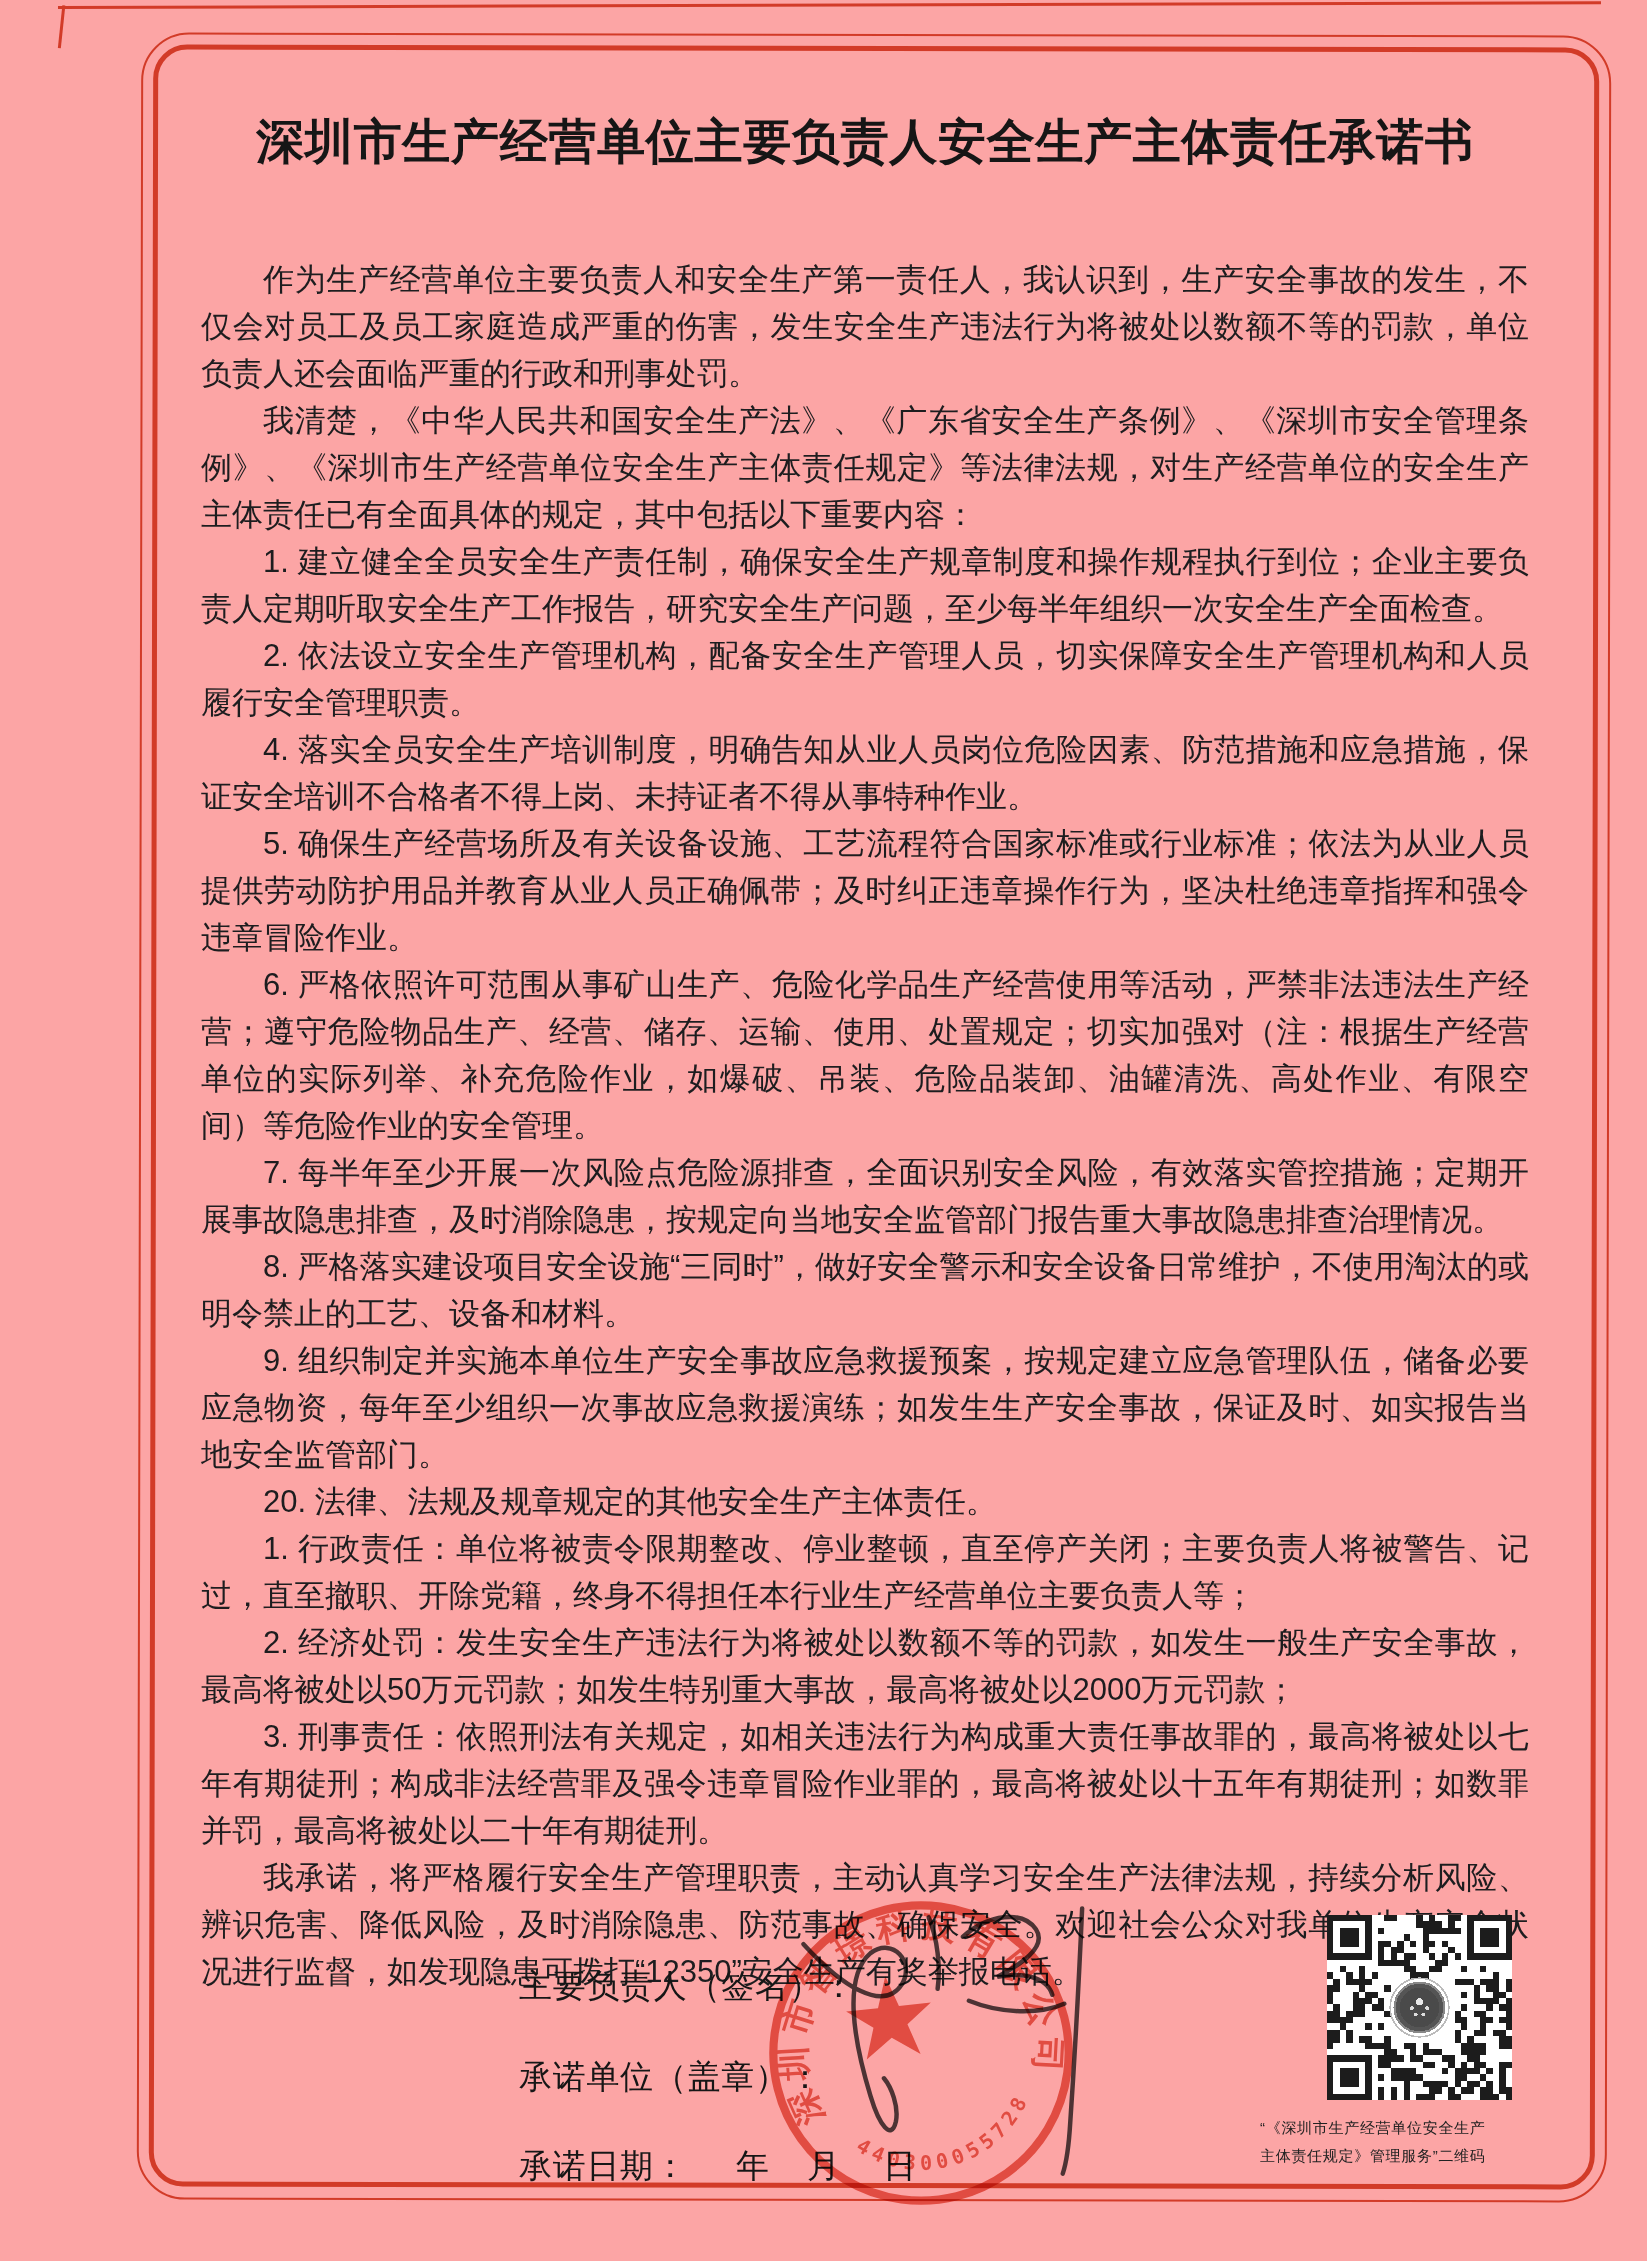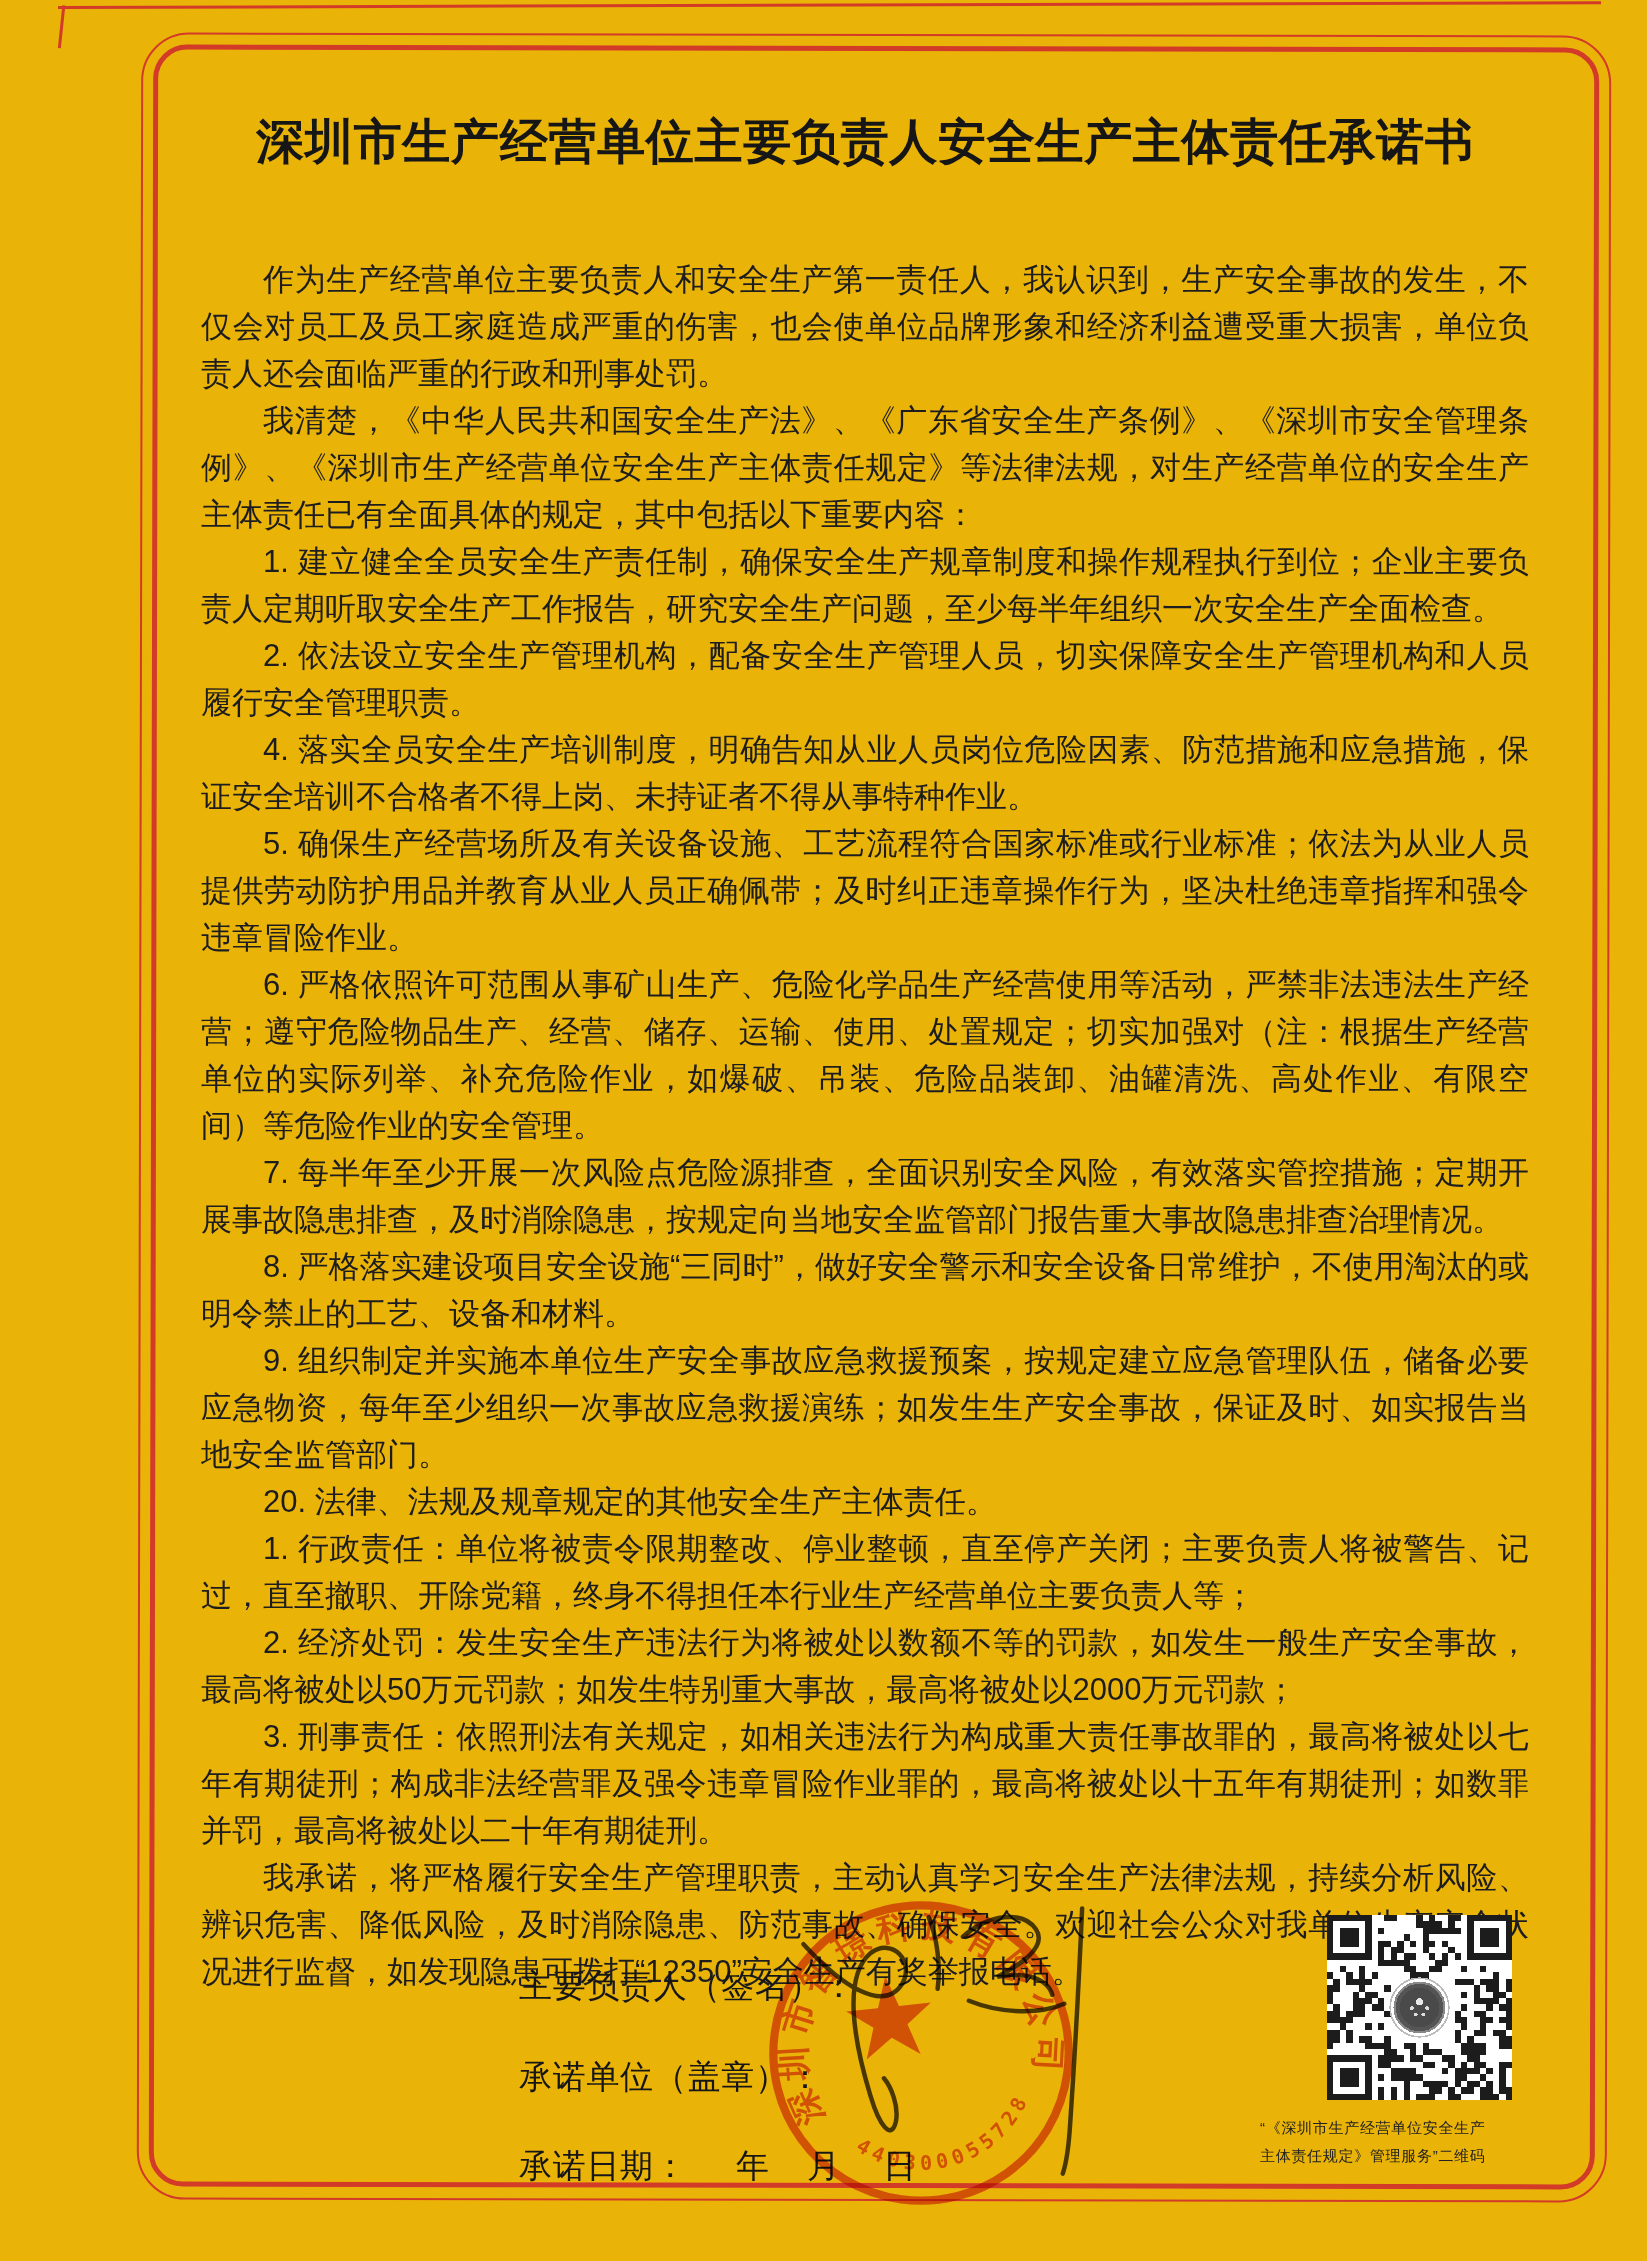--- a/index.html
+++ b/index.html
@@ -1,19 +1,19 @@
 <!DOCTYPE html>
 <html style="font-size:12px"><head>
 <meta charset="utf-8">
 <style>
   html,body{margin:0;padding:0;background:#e8e8e8;}
   .page{
     position:relative;
     width:1647px;height:2261px;
-    background:#eab308;
+    background:#fca5a5;
     overflow:hidden;
     font-family:"Liberation Sans", sans-serif;
     color:#1d1d1f;
   }
   
   .artifact-line{
     position:absolute;left:58px;top:6px;width:1543px;height:3px;
     background:#d23b28;transform:rotate(-0.18deg);transform-origin:left center;
   }
   .artifact-corner{
@@ -87,21 +87,21 @@
 
   <div class="artifact-line"></div>
   <div class="artifact-corner"></div>
 
   <div class="border-outer"></div>
   <div class="border-inner"></div>
 
   <h1 class="doc-title">深圳市生产经营单位主要负责人安全生产主体责任承诺书</h1>
 
   <div class="doc-body">
-      <p>作为生产经营单位主要负责人和安全生产第一责任人，我认识到，生产安全事故的发生，不仅会对员工及员工家庭造成严重的伤害，也会使单位品牌形象和经济利益遭受重大损害，单位负责人还会面临严重的行政和刑事处罚。</p>
+      <p>作为生产经营单位主要负责人和安全生产第一责任人，我认识到，生产安全事故的发生，不仅会对员工及员工家庭造成严重的伤害，发生安全生产违法行为将被处以数额不等的罚款，单位负责人还会面临严重的行政和刑事处罚。</p>
       <p>我清楚，《中华人民共和国安全生产法》、《广东省安全生产条例》、《深圳市安全管理条例》、《深圳市生产经营单位安全生产主体责任规定》等法律法规，对生产经营单位的安全生产主体责任已有全面具体的规定，其中包括以下重要内容：</p>
       <p>1. 建立健全全员安全生产责任制，确保安全生产规章制度和操作规程执行到位；企业主要负责人定期听取安全生产工作报告，研究安全生产问题，至少每半年组织一次安全生产全面检查。</p>
       <p>2. 依法设立安全生产管理机构，配备安全生产管理人员，切实保障安全生产管理机构和人员履行安全管理职责。</p>
       <p>4. 落实全员安全生产培训制度，明确告知从业人员岗位危险因素、防范措施和应急措施，保证安全培训不合格者不得上岗、未持证者不得从事特种作业。</p>
       <p>5. 确保生产经营场所及有关设备设施、工艺流程符合国家标准或行业标准；依法为从业人员提供劳动防护用品并教育从业人员正确佩带；及时纠正违章操作行为，坚决杜绝违章指挥和强令违章冒险作业。</p>
       <p>6. 严格依照许可范围从事矿山生产、危险化学品生产经营使用等活动，严禁非法违法生产经营；遵守危险物品生产、经营、储存、运输、使用、处置规定；切实加强对（注：根据生产经营单位的实际列举、补充危险作业，如爆破、吊装、危险品装卸、油罐清洗、高处作业、有限空间）等危险作业的安全管理。</p>
       <p>7. 每半年至少开展一次风险点危险源排查，全面识别安全风险，有效落实管控措施；定期开展事故隐患排查，及时消除隐患，按规定向当地安全监管部门报告重大事故隐患排查治理情况。</p>
       <p>8. 严格落实建设项目安全设施“三同时”，做好安全警示和安全设备日常维护，不使用淘汰的或明令禁止的工艺、设备和材料。</p>
       <p>9. 组织制定并实施本单位生产安全事故应急救援预案，按规定建立应急管理队伍，储备必要应急物资，每年至少组织一次事故应急救援演练；如发生生产安全事故，保证及时、如实报告当地安全监管部门。</p>
       <p>20. 法律、法规及规章规定的其他安全生产主体责任。</p>

